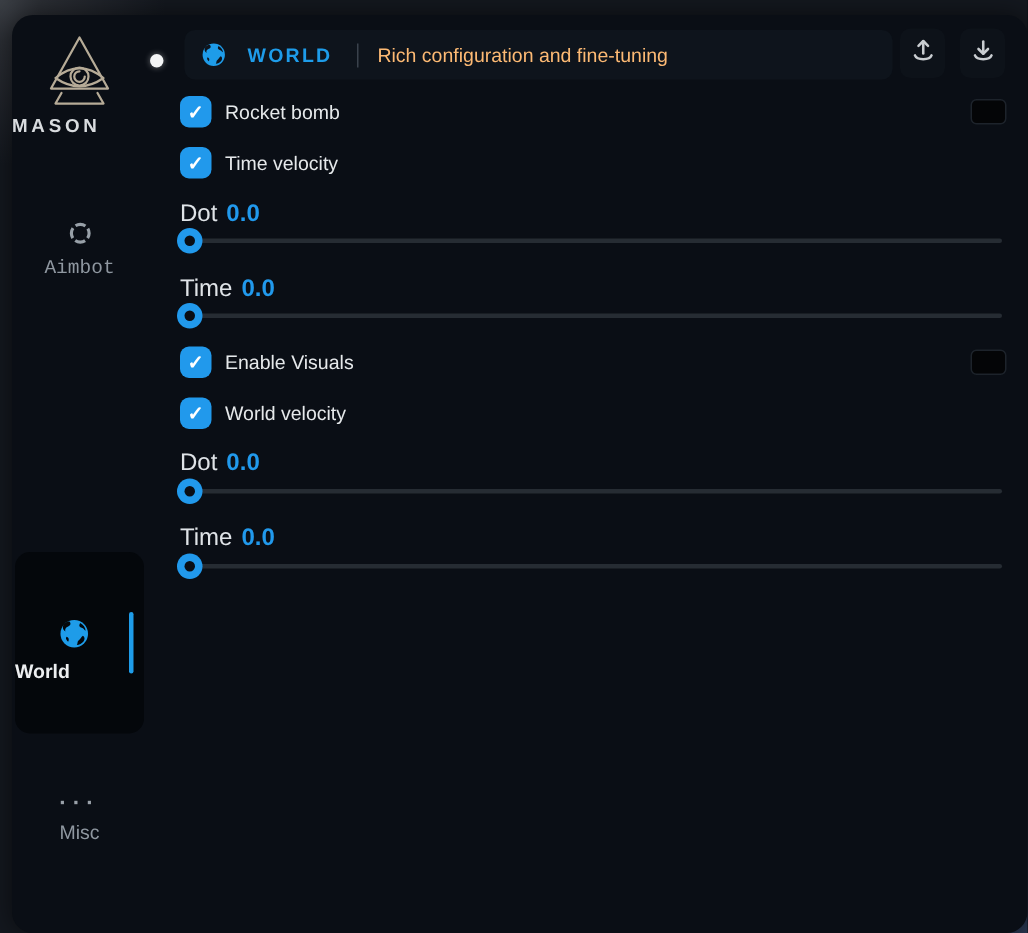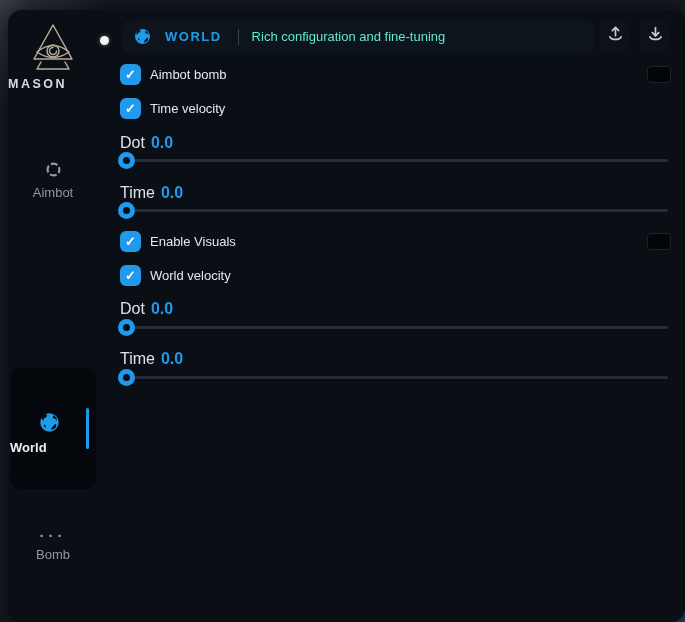--- a/index.html
+++ b/index.html
@@ -17,41 +17,41 @@
     box-shadow:0 0 18px rgba(0,0,0,.55);
   }
   
   .sidebar { position:absolute; left:0; top:0; width:102px; height:100%; }
   .logo { position:absolute; left:0; top:13px; width:90px; text-align:left; }
   .logo svg { display:block; margin:0 auto; }
   .logo-text { margin-top:4px; color:#d9dcdf; font-size:12.5px; font-weight:bold; letter-spacing:2.5px; }
   .nav-item { position:absolute; left:0; width:90px; text-align:center; cursor:pointer; }
   .nav-item .nav-icon { display:flex; justify-content:center; }
   .nav-label { margin-top:6px; color:#8f97a0; font-size:13px; }
-  .nav-aimbot { top:150px; }
+  .nav-aimbot { top:136px;font-family:Liberation Mono, monospace; }
   .nav-visuals { top:277px; }
   .nav-misc { top:521px; }
   .nav-misc .dots { color:#9aa1a9; font-size:15px; font-weight:bold; letter-spacing:4px; line-height:10px; }
   .nav-world {
     position:absolute; left:2px; top:358px; width:86px; height:121px;
     background:#04070b; border-radius:10px; cursor:pointer;
   }
   .nav-world .nav-icon { position:absolute; left:0; right:8px; top:44px; display:flex; justify-content:center; }
   .nav-world .nav-label { position:absolute; left:0; right:8px; top:66px; color:#eceef0; font-weight:bold; }
   .accent-bar { position:absolute; left:76px; top:40px; width:3px; height:41px; border-radius:2px; background:#1e9ce9; }
   
   .main { position:absolute; left:102px; top:0; right:0; bottom:0; }
   .header-strip {
     position:absolute; left:13px; top:10px; width:472px; height:33px;
     background:#0e141c; border-radius:7px; display:flex; align-items:center; cursor:pointer;
   }
   .header-strip .globe { margin-left:11px; display:flex; }
   .header-title { margin-left:14px; color:#1e9ce9; font-size:13px; font-weight:bold; letter-spacing:1.5px; }
   .header-sep { margin-left:16px; width:1px; height:16px; background:#3a424c; }
-  .header-subtitle { margin-left:13px; color:#5eead4; font-size:13px; }
+  .header-subtitle { margin-left:13px; color:#fdba74; font-size:13px; }
   .icon-btn {
     position:absolute; top:9px; width:30px; height:33px; border-radius:7px;
     background:#0d1219; display:flex; align-items:center; justify-content:center; cursor:pointer;
   }
   .btn-upload { left:490px; }
   .btn-download { left:530px; }
   
   .check-row { position:absolute; left:10px; display:flex; align-items:center; gap:9px; }
   .checkbox {
     width:21px; height:21px; border-radius:6px; background:#2199ec;
@@ -114,21 +114,21 @@
           <circle cx="8" cy="8" r="7" fill="#1e9ce9"></circle>
           <path fill="#04070b" d="M5.4 1.7 C6.6 2.7 6.1 3.9 4.9 4.3 C3.7 4.7 3.1 5.7 3.5 6.9 C2.2 6.1 1.8 4.4 2.7 3.2 C3.3 2.4 4.3 1.9 5.4 1.7 Z M11 2.5 C12.6 3.3 13.7 4.8 13.8 6.5 C12.9 6.1 12.8 5.2 11.8 5 C10.8 4.8 10.3 4 10.7 3.2 Z M12.4 9 C13.4 9.5 13.5 10.9 12.7 11.9 C11.9 12.9 10.6 13.6 9.3 13.7 C9.9 12.8 9.4 11.9 10.3 11.3 C11.2 10.7 11.5 9.6 12.4 9 Z M4.1 9.5 C5.3 9.9 5.5 11.1 4.9 12 C4.3 11.4 3.3 10.5 4.1 9.5 Z"></path>
         </svg>
       </span>
       <div class="nav-label">World</div>
       <div class="accent-bar"></div>
     </div>
 
     <div class="nav-item nav-misc">
       <div class="dots">···</div>
-      <div class="nav-label">Bomb</div>
+      <div class="nav-label">Misc</div>
     </div>
 
   </div>
 
   <div class="main">
 
     <div class="header-strip">
       <span class="globe">
         <svg width="17" height="17" viewBox="0 0 16 16">
           <circle cx="8" cy="8" r="7" fill="#1e9ce9"></circle>
@@ -154,21 +154,21 @@
         <svg width="17" height="17" viewBox="0 0 16 16" fill="none" stroke="#c9cdd1" stroke-width="1.6" stroke-linecap="round" stroke-linejoin="round">
           <path d="M8 2.5 L8 10"></path>
             <path d="M5 7.2 L8 10.2 L11 7.2"></path>
             <path d="M2.8 11.2 C4 14.4 12 14.4 13.2 11.2"></path>
         </svg>
       </span>
     </div>
 
     <div class="check-row" style="top:54px;">
       <span class="checkbox">✓</span>
-      <span class="check-label">Aimbot bomb</span>
+      <span class="check-label">Rocket bomb</span>
     </div>
     <div class="swatch" style="top: 56px; background: rgb(4, 5, 7);"></div>
 
     <div class="check-row" style="top:88px;">
       <span class="checkbox">✓</span>
       <span class="check-label">Time velocity</span>
     </div>
 
     <div class="slider-label" style="top:124px;">
       <span>Dot</span><span class="val">0.0</span>

